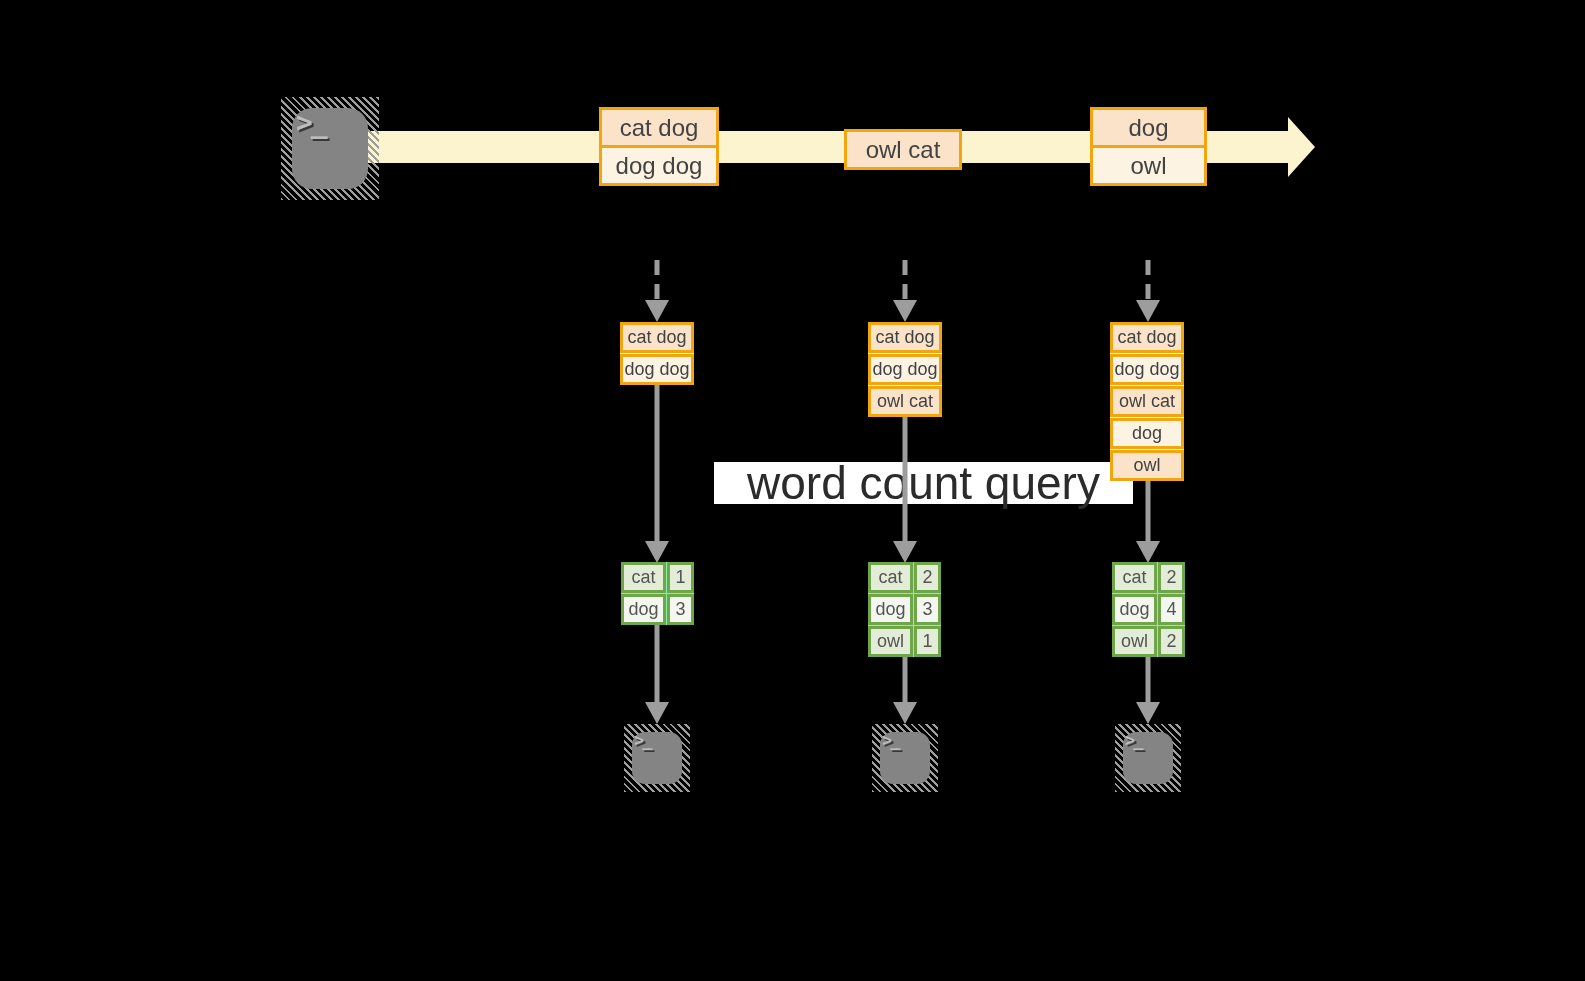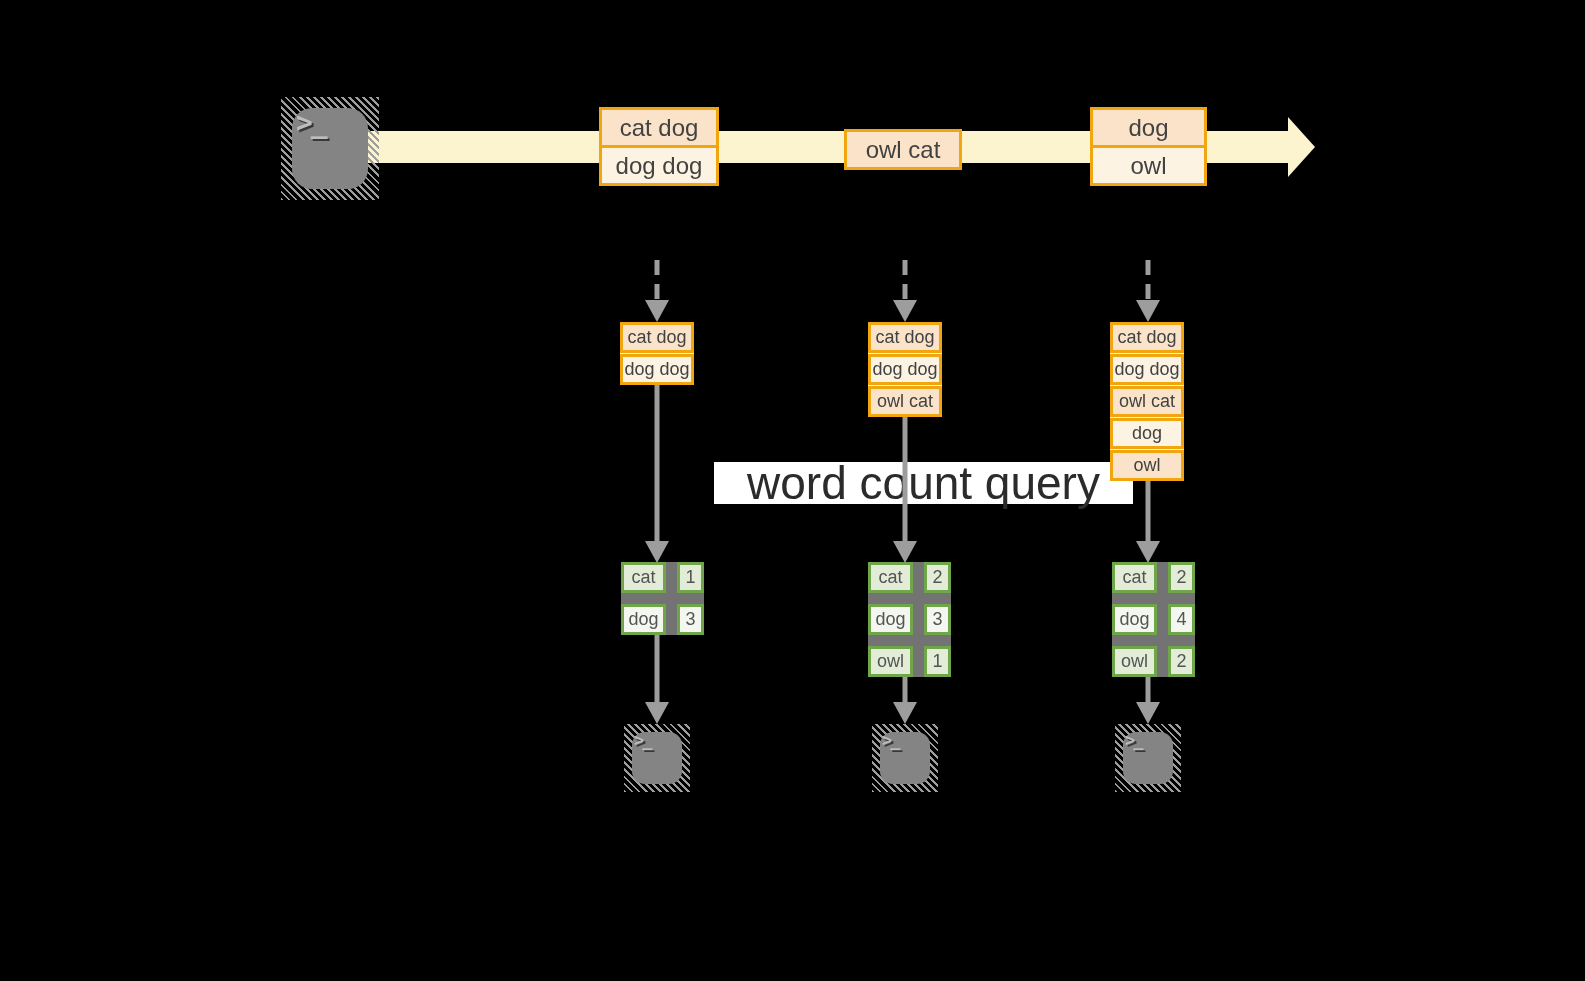--- a/index.html
+++ b/index.html
@@ -30,22 +30,22 @@
   .obox.big { z-index:2; }
   .obox.small { z-index:4; gap:1px; background:#fdf4e6; }
   .orow { border:3px solid #f1a50e; display:flex; align-items:center; justify-content:center; color:#424242; }
   .orow:nth-child(odd) { background:#fae3c8; }
   .orow:nth-child(even) { background:#fdf3e3; }
   .obox.big .orow { height:41px; font-size:24px; }
   .obox.big .orow + .orow { margin-top:-3px; }
   .obox.small .orow { height:31px; font-size:18px; }
 
   
-  .gtable { position:absolute; display:grid; grid-template-columns:45px 27px; gap:11px;
-    background:#737373; z-index:4; }
+  .gtable { position:absolute; display:grid; grid-template-columns:45px 27px; gap:1px;
+    background:#86efac; z-index:4; }
   .gcell { border:3px solid #6fa64a; height:31px; display:flex; align-items:center; justify-content:center;
     font-size:18px; color:#545454; background:#f3f7ef; }
   .gcell:nth-child(4n+1), .gcell:nth-child(4n+2) { background:#e3ecd7; }
 
   
   svg.arr { position:absolute; z-index:3; overflow:visible; }
 
   
   .banner { position:absolute; left:714px; top:462px; width:419px; height:42px; background:#ffffff;
     z-index:2; display:flex; align-items:center; justify-content:center;

